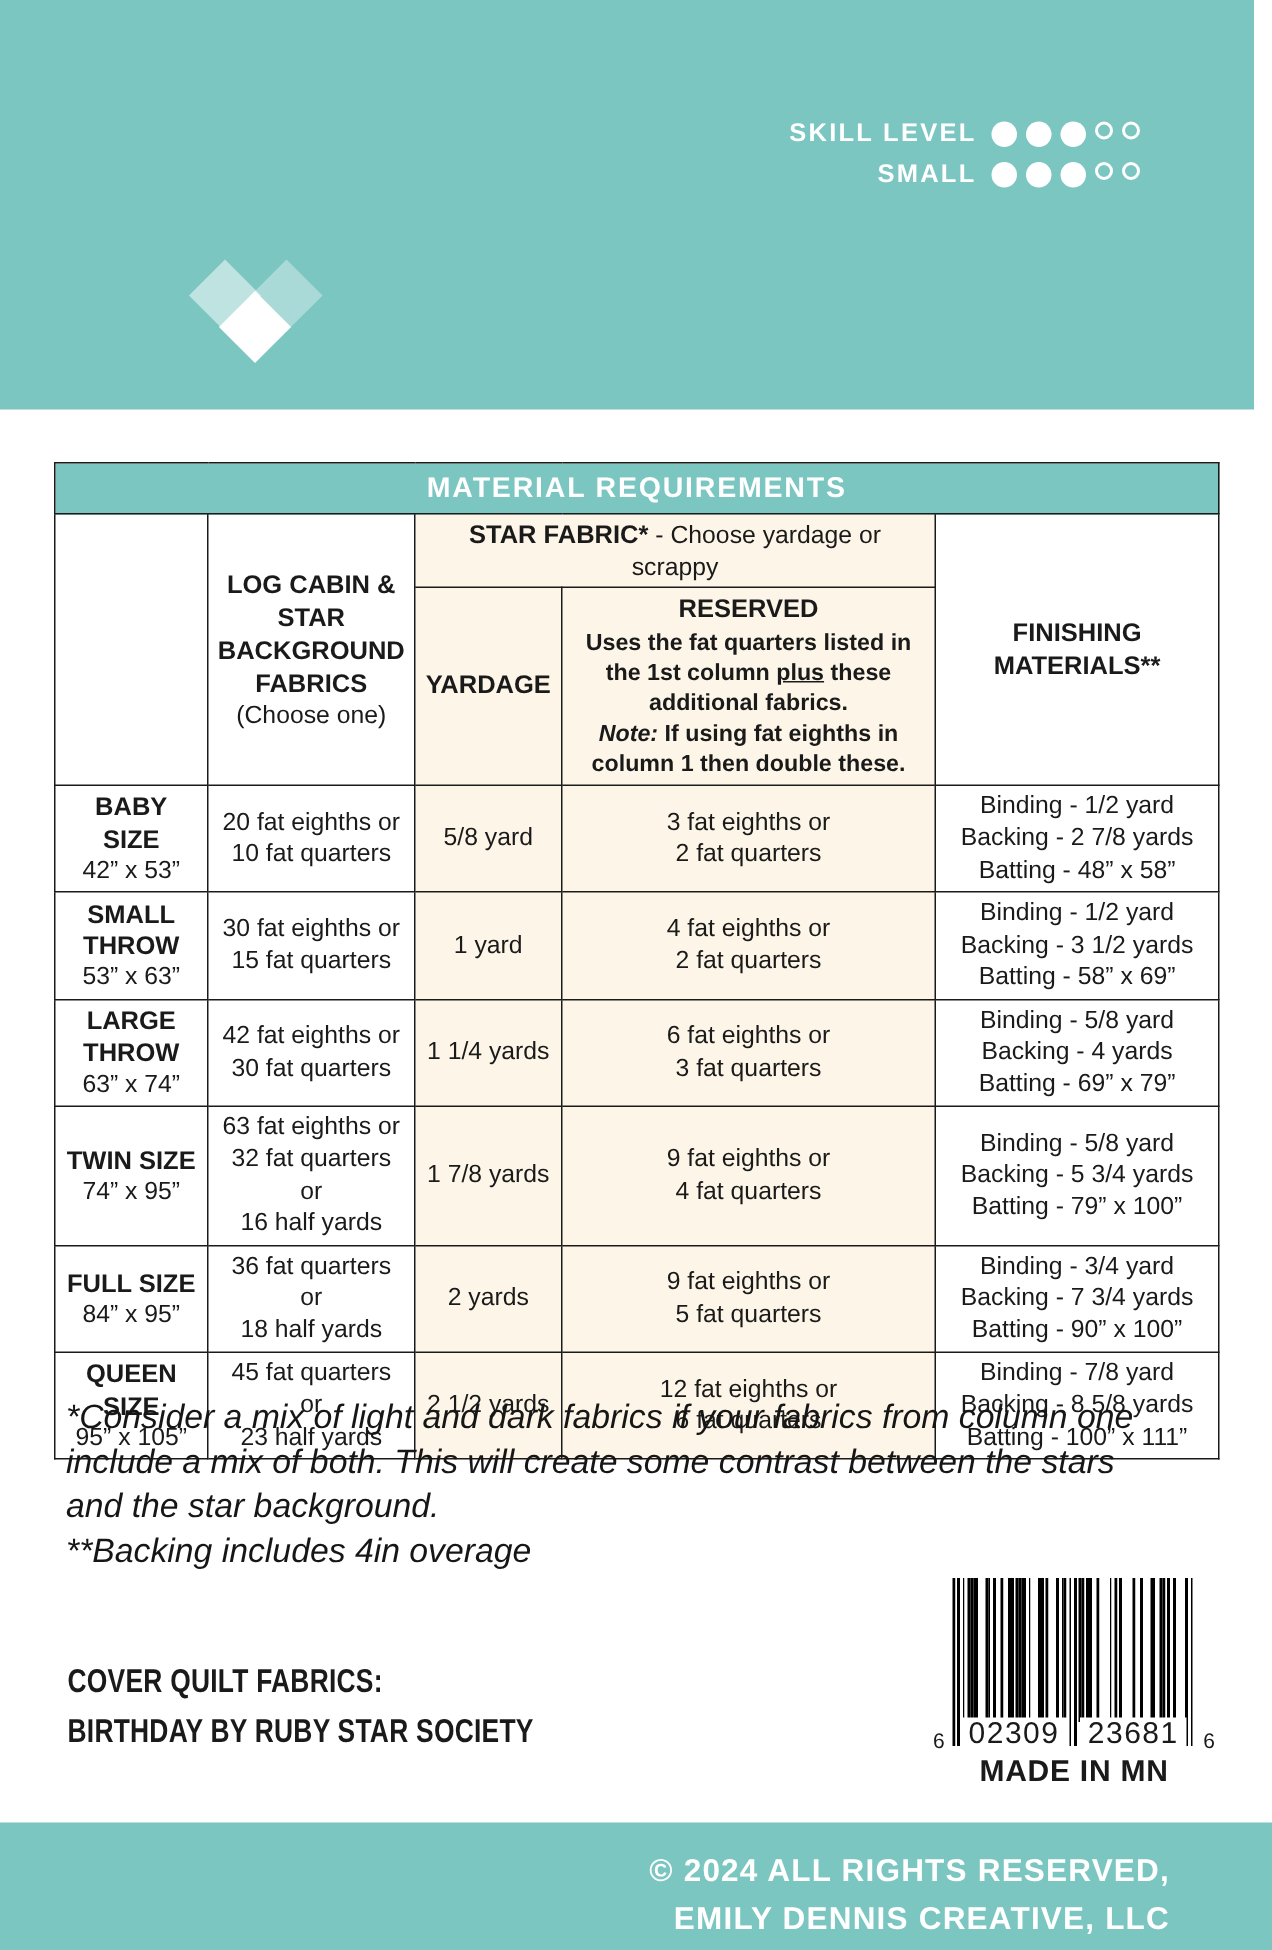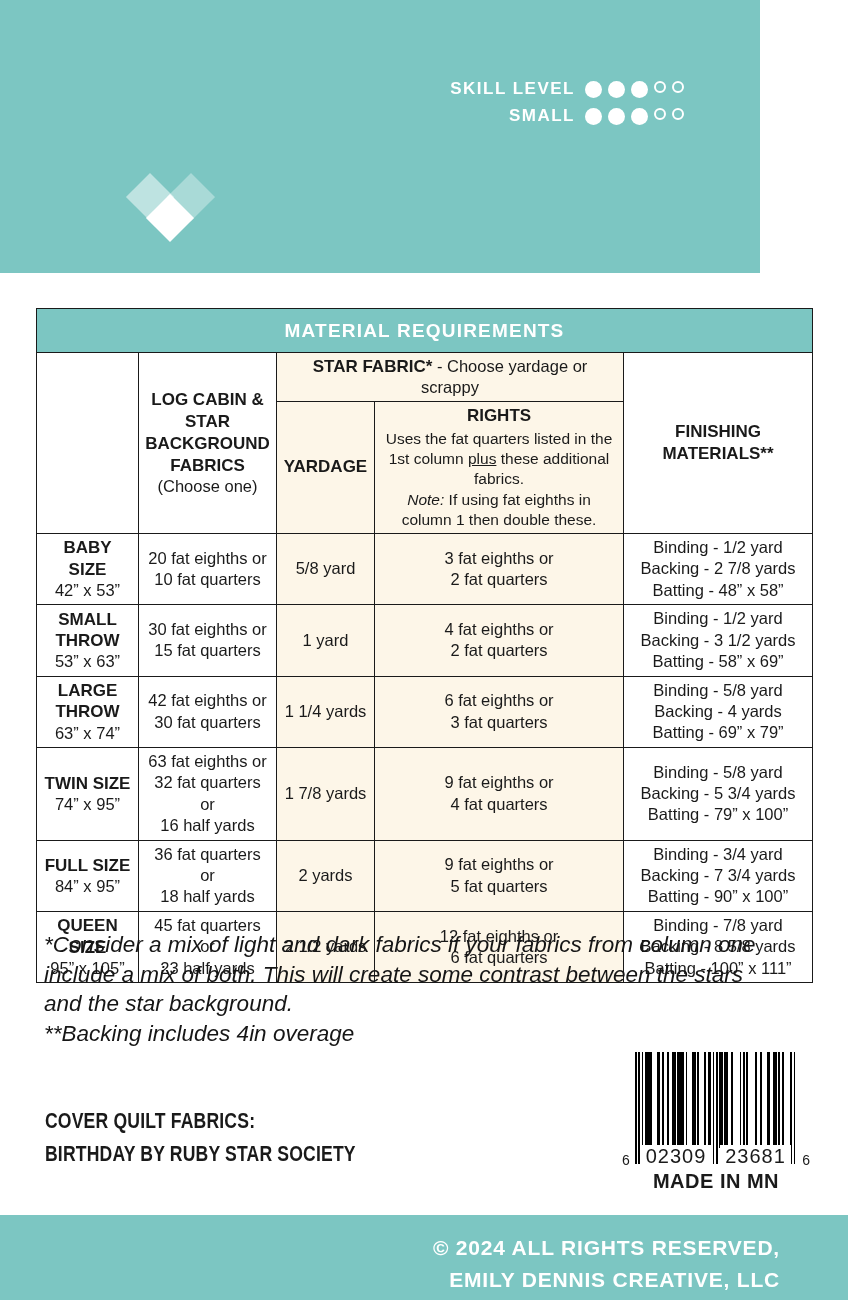--- a/index.html
+++ b/index.html
@@ -5,21 +5,21 @@
   :root { --teal:#7cc6c2; --cream:#fdf6e8; --ink:#1a1a1a; }
   * { box-sizing:border-box; }
   html,body { margin:0; padding:0; }
   body {
     width:848px; height:1300px; position:relative; background:#fff;
     font-family:"Liberation Sans", sans-serif; color:var(--ink);
     overflow:hidden;
   }
 
   
-  .top-band { position:absolute; left:0; top:0; width:760px; height:273px; background:var(--teal); }
+  .top-band { position:absolute; left:0; top:0; width:836px; height:273px; background:var(--teal); }
 
   .meter-block { position:absolute; top:79px; right:76px; }
   .meter-row { display:flex; align-items:center; justify-content:flex-end; gap:10px; margin-bottom:7px; }
   .meter-label { color:#fff; font-weight:bold; font-size:17px; letter-spacing:1.5px; }
   .dots { display:flex; gap:6px; }
   .dot { width:17px; height:17px; border-radius:50%; }
   .dot.filled { background:#fff; }
   .dot.empty { border:2.5px solid #fff; width:12px; height:12px; }
 
   .heart { position:absolute; left:126px; top:172px; width:92px; height:76px; }
@@ -33,27 +33,27 @@
     color:#fff; font-weight:bold; font-size:19px; line-height:1.35;
     letter-spacing:0.4px; white-space:pre-line;
   }
 
   
   table.mat {
     position:absolute; left:36px; top:308px; width:776px;
     border-collapse:collapse; table-layout:fixed;
   }
   table.mat td, table.mat th { border:1.5px solid #1a1a1a; padding:3px 6px; text-align:center; vertical-align:middle; }
-  .title-bar { background:var(--teal); color:#fff; font-weight:bold; font-size:19px; letter-spacing:1.2px; height:44px; }
+  .title-bar { background:var(--teal); color:#fff; font-weight:bold; font-size:19px; letter-spacing:1.2px; height:34px; }
   .cream { background:var(--cream); }
   .hdr-bold { font-weight:bold; font-size:17px; line-height:1.3; }
   .hdr-sub { font-weight:normal; font-size:16.5px; }
   .star-hdr { height:36px; font-size:17px; }
   .hdr-row2 { height:127px; }
-  .scrappy-body { font-weight:normal; font-size:15.5px; line-height:1.3; margin-top:2px; }
+  .scrappy-body { font-weight:bold; font-size:15.5px; line-height:1.3; margin-top:2px; }
   .u { text-decoration:underline; }
   .it { font-style:italic; }
   tr.data-row { height:70px; }
   td.size-cell { font-size:16.5px; }
   .size-name { font-weight:bold; font-size:17px; white-space:pre-line; line-height:1.25; display:block; }
   .size-dims { display:block; line-height:1.25; }
   td.plain { font-size:16.5px; line-height:1.3; white-space:pre-line; }
 
   
   .footnotes {
@@ -145,21 +145,21 @@
       <td colspan="2" class="cream">
         <span class="hdr-bold">STAR FABRIC*</span><span class="hdr-sub"> - Choose yardage or scrappy</span>
       </td>
       <td rowspan="2">
         <span class="hdr-bold">FINISHING MATERIALS**</span>
       </td>
     </tr>
     <tr class="hdr-row2">
       <td class="cream hdr-bold">YARDAGE</td>
       <td class="cream">
-        <span class="hdr-bold">RIGHTS</span>
+        <span class="hdr-bold">RESERVED</span>
         <div class="scrappy-body">
           <span>Uses the fat quarters listed in the 1st column </span><span class="u">plus</span><span> these additional fabrics.</span><br>
           <span class="it">Note:</span><span> If using fat eighths in column 1 then double these.</span>
         </div>
       </td>
     </tr>
   </tbody>
   <tbody>
       <tr class="data-row">
     <td class="size-cell">

